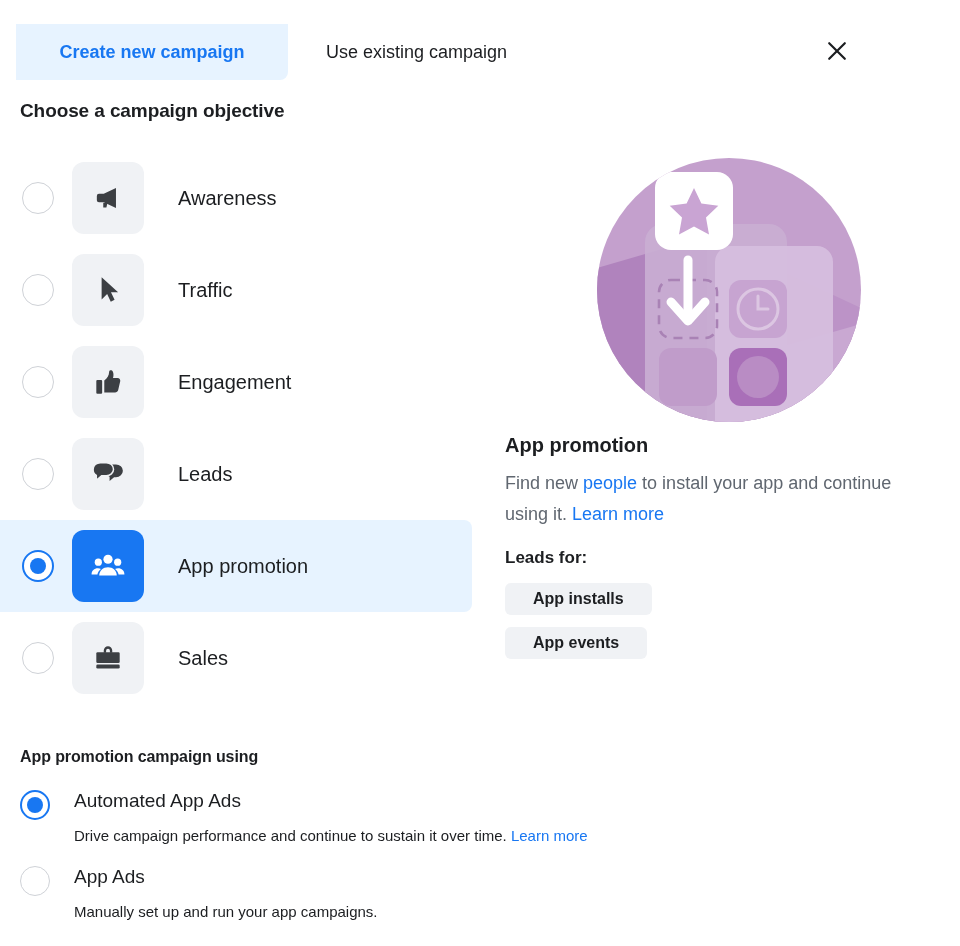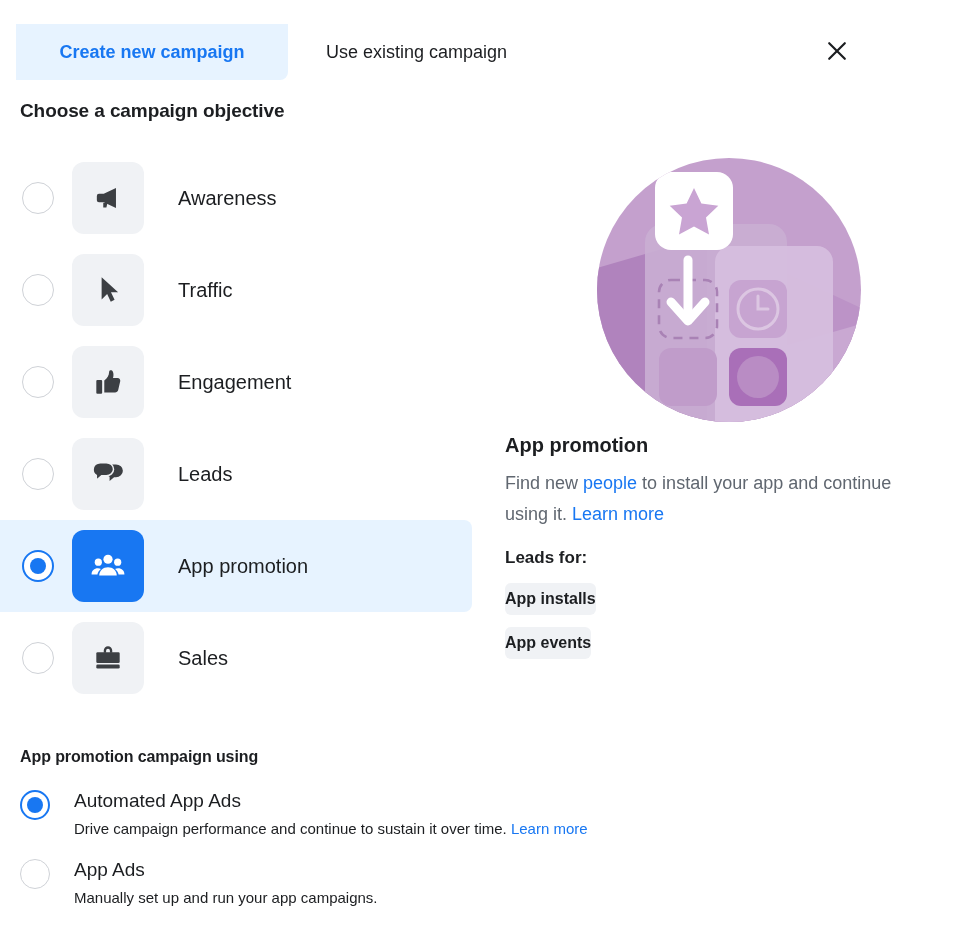--- a/index.html
+++ b/index.html
@@ -92,41 +92,41 @@
   }
   .detail-desc a { color: #1877f2; text-decoration: none; }
   .good-for {
     position: absolute; left: 0; top: 390px;
     font-size: 17px; font-weight: 700; color: #1c1e21;
   }
   .pills { position: absolute; left: 0; top: 425px; }
   .pill {
     display: inline-block; background: #f0f2f5; color: #1c1e21;
     font-size: 16px; font-weight: 700; border-radius: 6px;
-    padding: 7px 0; margin-bottom: 12px;
+    padding: 7px 28px; margin-bottom: 12px;
   }
   .pill-row { display: block; }
 
   
   .types { position: absolute; left: 20px; top: 788px; width: 800px; }
   .type-row { position: relative; display: flex; padding-bottom: 18px; }
   .type-radio {
     flex: 0 0 auto; width: 30px; height: 30px; margin-top: 2px;
     border-radius: 50%; border: 1.5px solid #cfd2d7; background: #fff;
     position: relative; cursor: pointer;
   }
   .type-radio.checked { border: 2px solid #1877f2; }
   .type-radio.checked::after {
     content: ""; position: absolute; left: 50%; top: 50%;
     width: 16px; height: 16px; margin: -8px 0 0 -8px;
     border-radius: 50%; background: #1877f2;
   }
   .type-texts { margin-left: 24px; }
   .type-title { font-size: 19px; color: #1c1e21; line-height: 26px; }
-  .type-desc { font-size: 15px; color: #1c1e21; margin-top: 5px; line-height: 20px; }
+  .type-desc { font-size: 15px; color: #1c1e21; margin-top: 12px; line-height: 20px; }
   .type-desc a { color: #1877f2; text-decoration: none; }
 </style>
 </head>
 <body>
 
 <div id="root">
 
   <div class="tabbar">
     <div class="tab tab-active">
       <span>Create new campaign</span>

